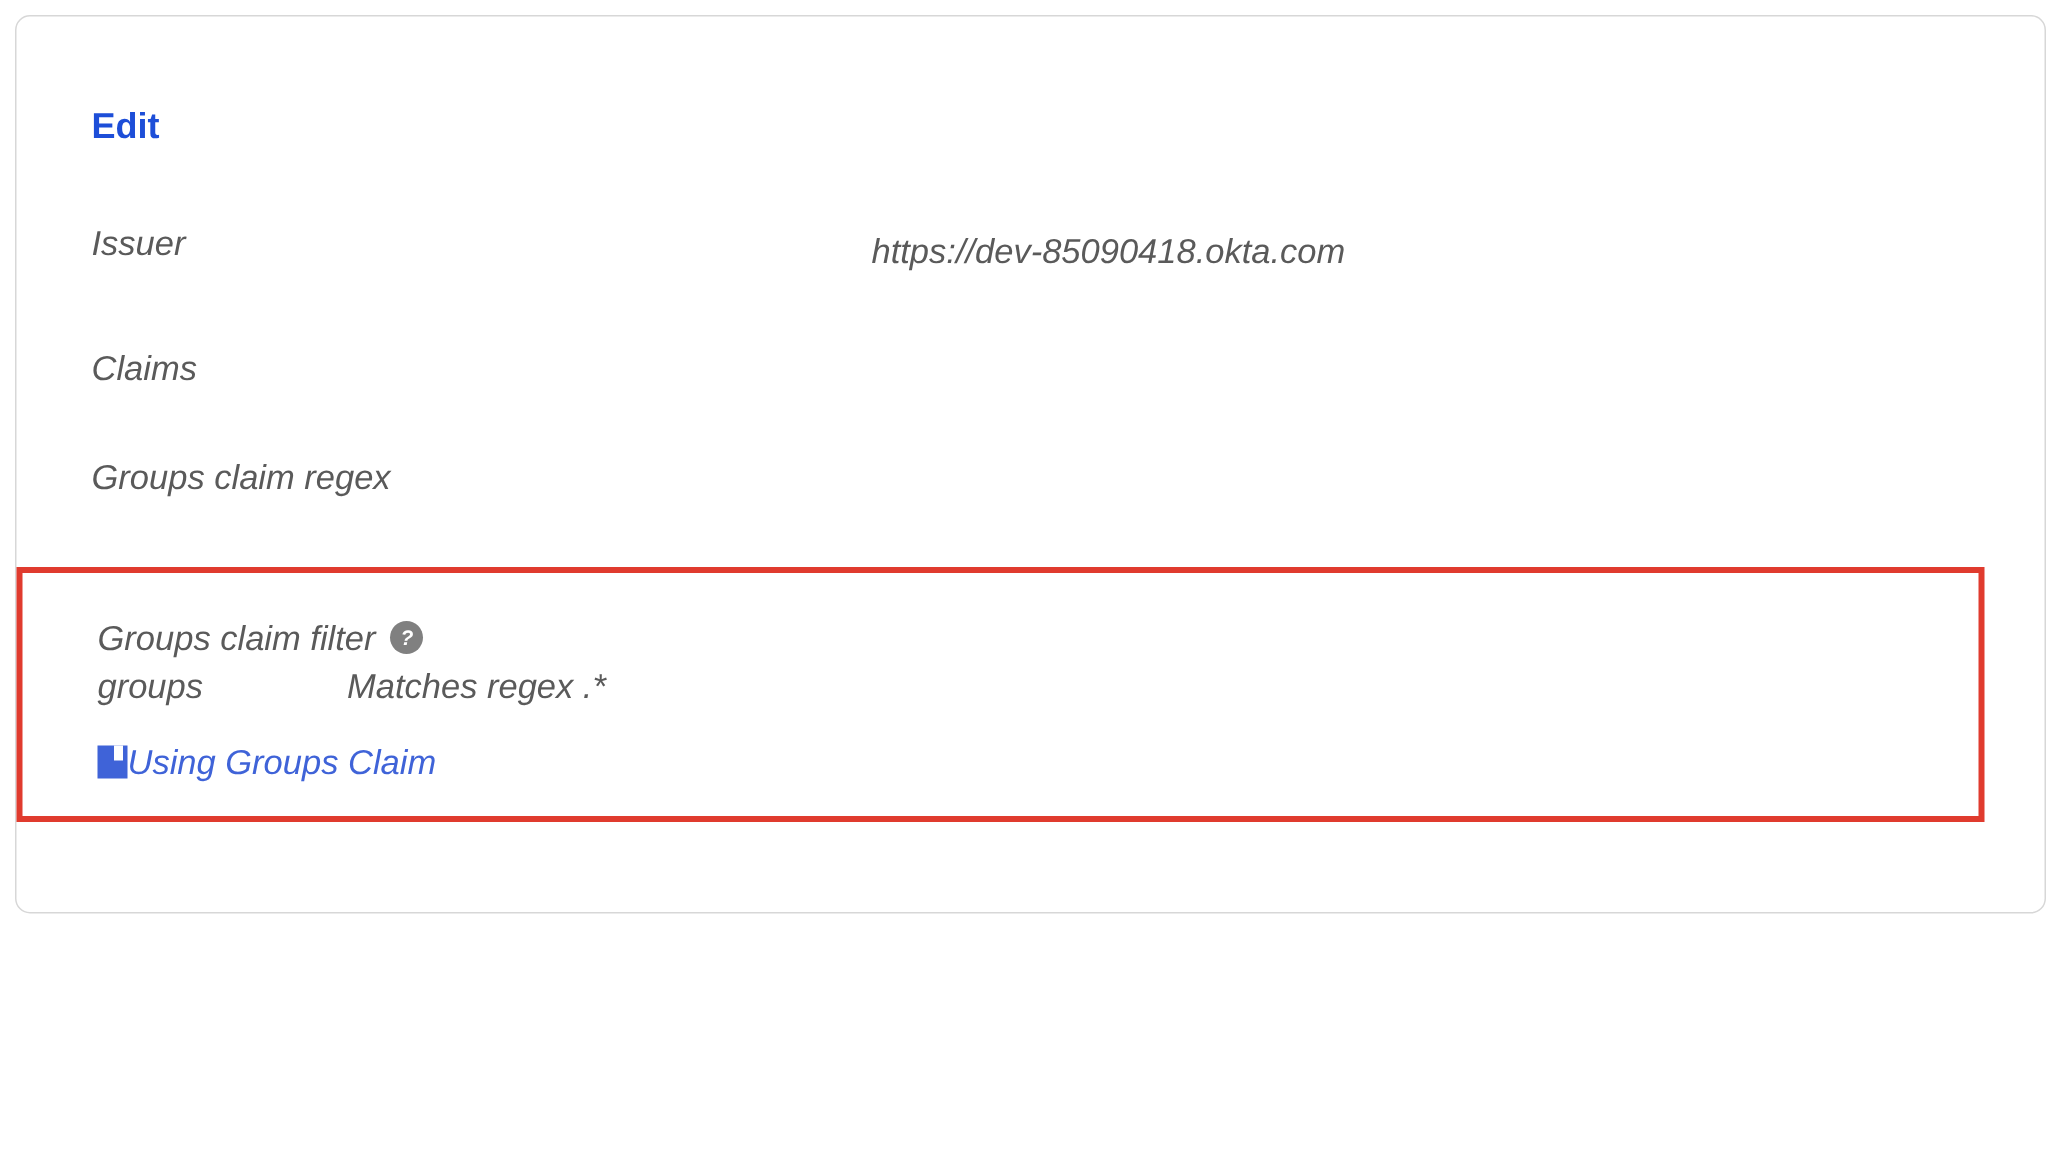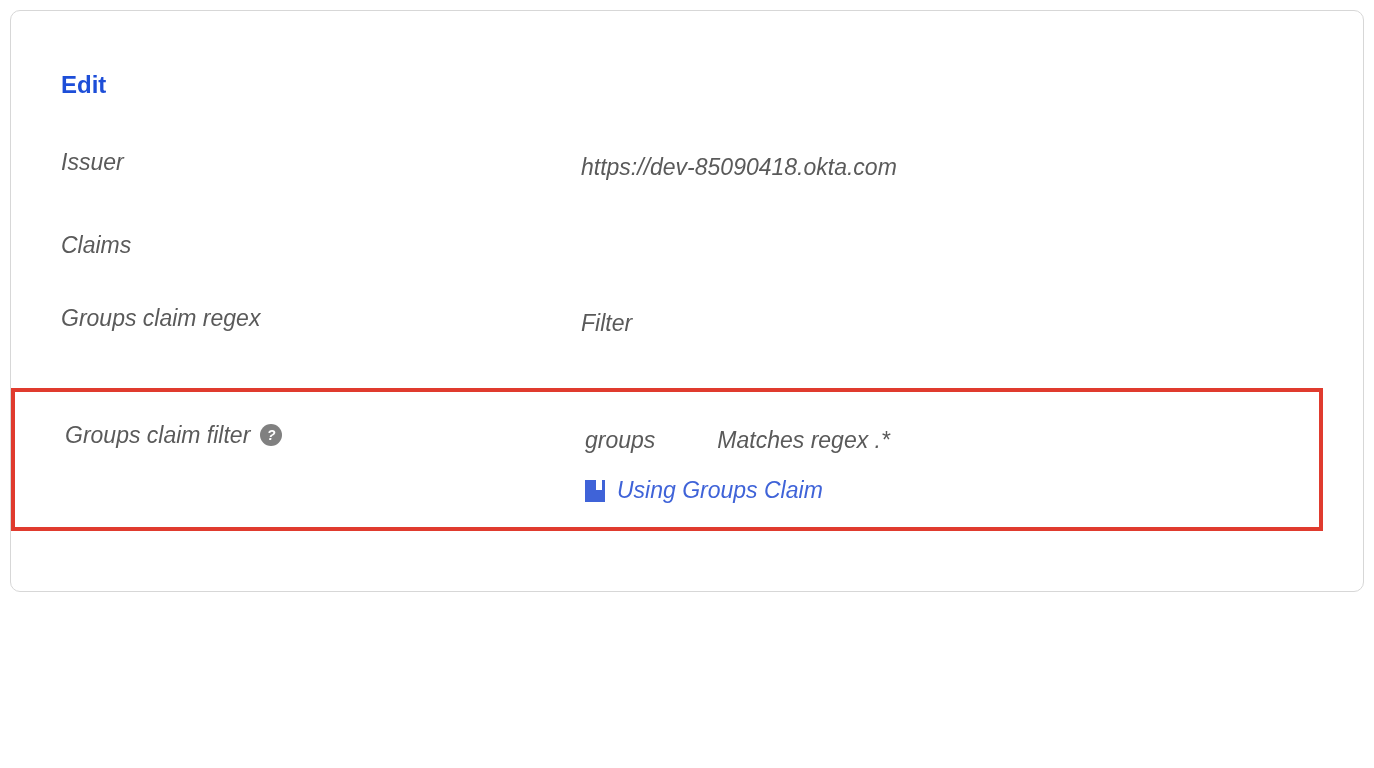--- a/index.html
+++ b/index.html
@@ -34,21 +34,21 @@
     cursor: pointer;
   }
   .row {
     display: flex;
     align-items: flex-start;
     margin-bottom: 46px;
     font-size: 23px;
     color: #5a5a5a;
     font-style: italic;
   }
-  .row:last-child { margin-bottom: 0; }
+  .row:last-child { margin-bottom: 0; flex-direction: column; }
   .label-col {
     width: 520px;
     flex-shrink: 0;
     display: flex;
     align-items: center;
     gap: 10px;
   }
   .value-col {
     flex: 1;
     line-height: 1.6;
@@ -56,26 +56,25 @@
   .highlight-box {
     border: 4px solid #e03b2e;
     padding: 30px 0 18px 50px;
     margin-left: -50px;
     margin-right: -10px;
     margin-bottom: 20px;
   }
   .highlight-box .row { margin-bottom: 0; }
   .filter-value {
     display: flex;
-    gap: 62px;
+    gap: 96px;
   }
   .sub-link-row {
     display: flex;
     align-items: center;
-    gap: 12px;
     margin-top: 14px;
     color: #3f63d8;
     font-size: 23px;
     cursor: pointer;
   }
   .help-icon {
     display: inline-flex;
     width: 22px;
     height: 22px;
     border-radius: 50%;
@@ -118,21 +117,20 @@
     <div class="value-col">https://dev-85090418.okta.com</div>
   </div>
 
 
   <div class="row">
     <div class="label-col">Claims</div>
   </div>
 
   <div class="row">
     <div class="label-col">Groups claim regex</div>
-    <div class="value-col">Filter</div>
   </div>
 
   <div class="highlight-box">
     <div class="row">
       <div class="label-col">
         <span>Groups claim filter</span>
         <span class="help-icon">?</span>
       </div>
       <div class="value-col">
         <div class="filter-value">

